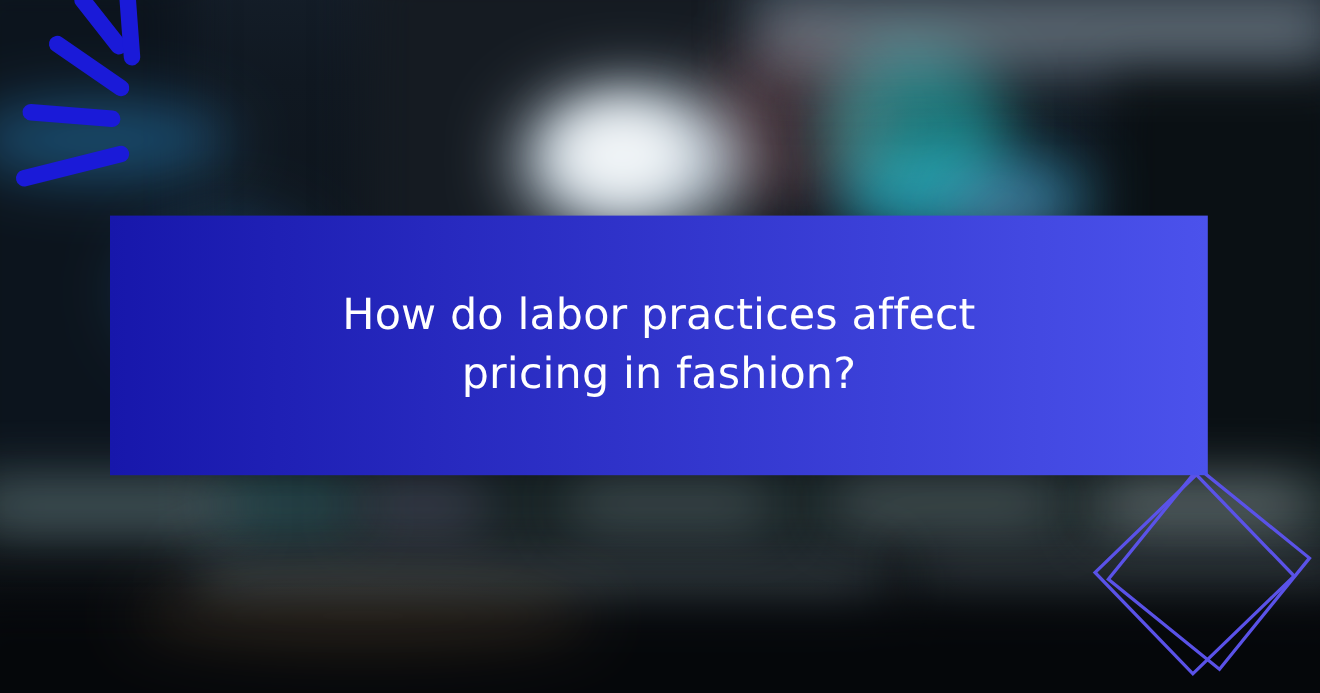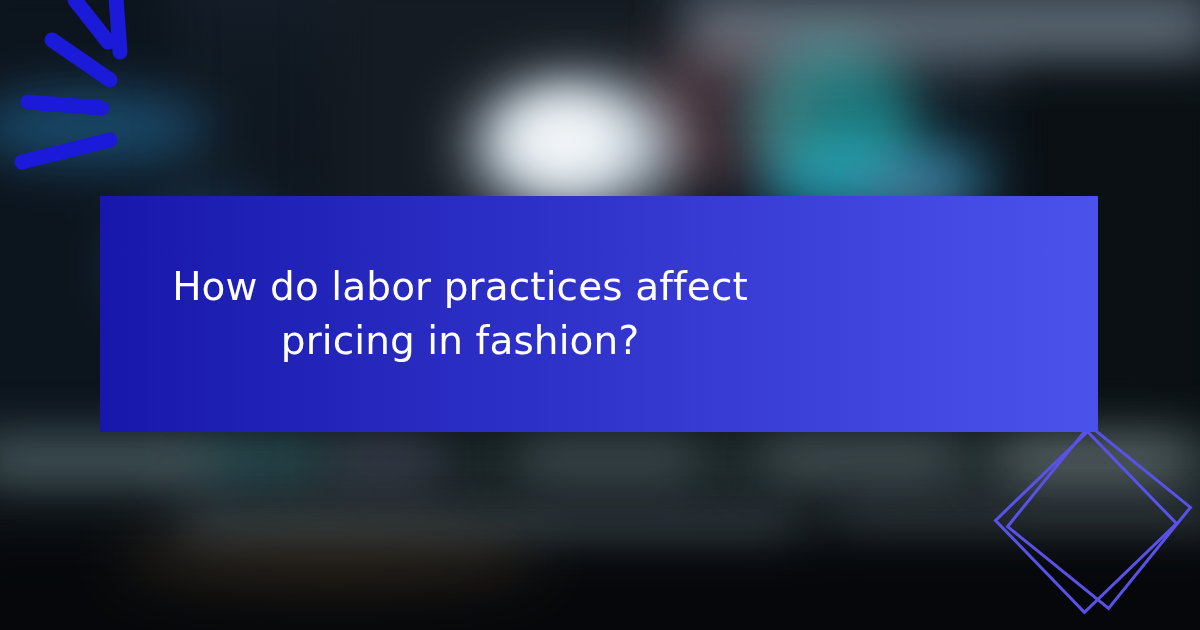--- a/index.html
+++ b/index.html
@@ -42,21 +42,21 @@
 
   
   .banner {
     position: absolute;
     left: 100px;
     top: 196px;
     width: 998px;
     height: 236px;
     display: flex;
     align-items: center;
-    justify-content: flex-start;
+    justify-content: center;
     z-index: 6;
   }
   .banner-title {
     width: 720px;
     text-align: center;
     color: #ffffff;
     font-size: 39px;
     line-height: 54px;
     font-weight: 400;
     letter-spacing: 0.1px;

